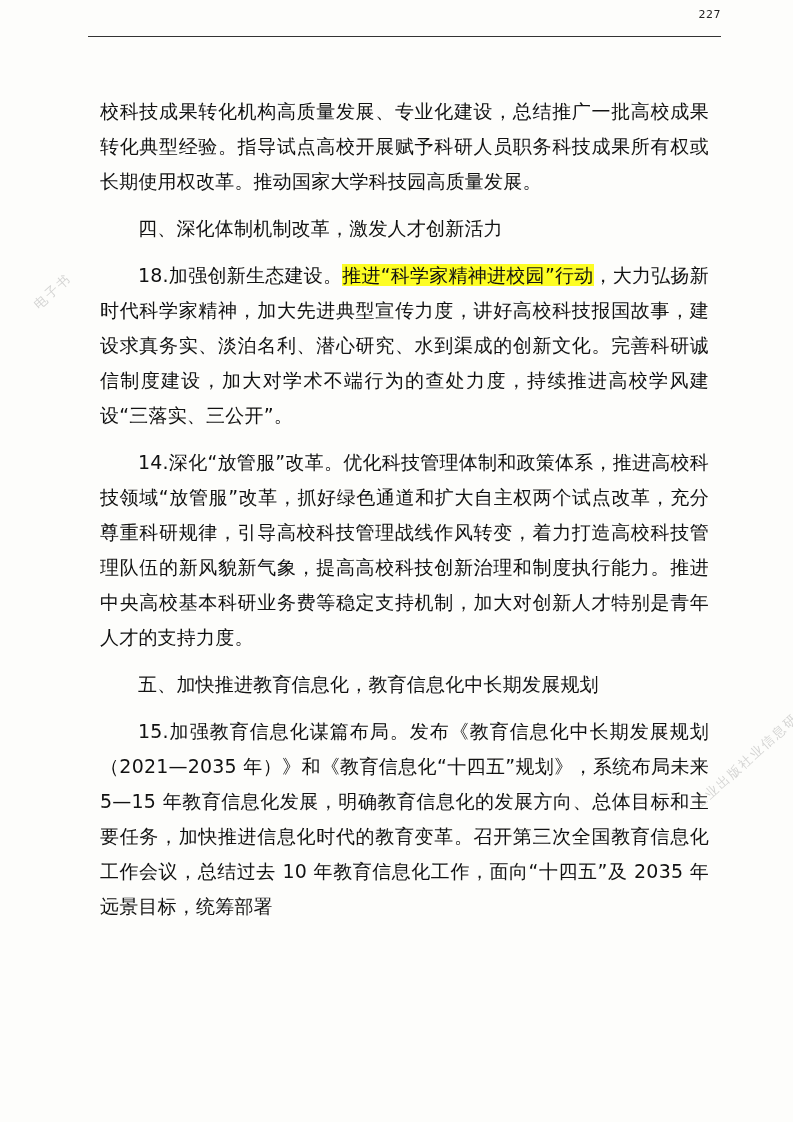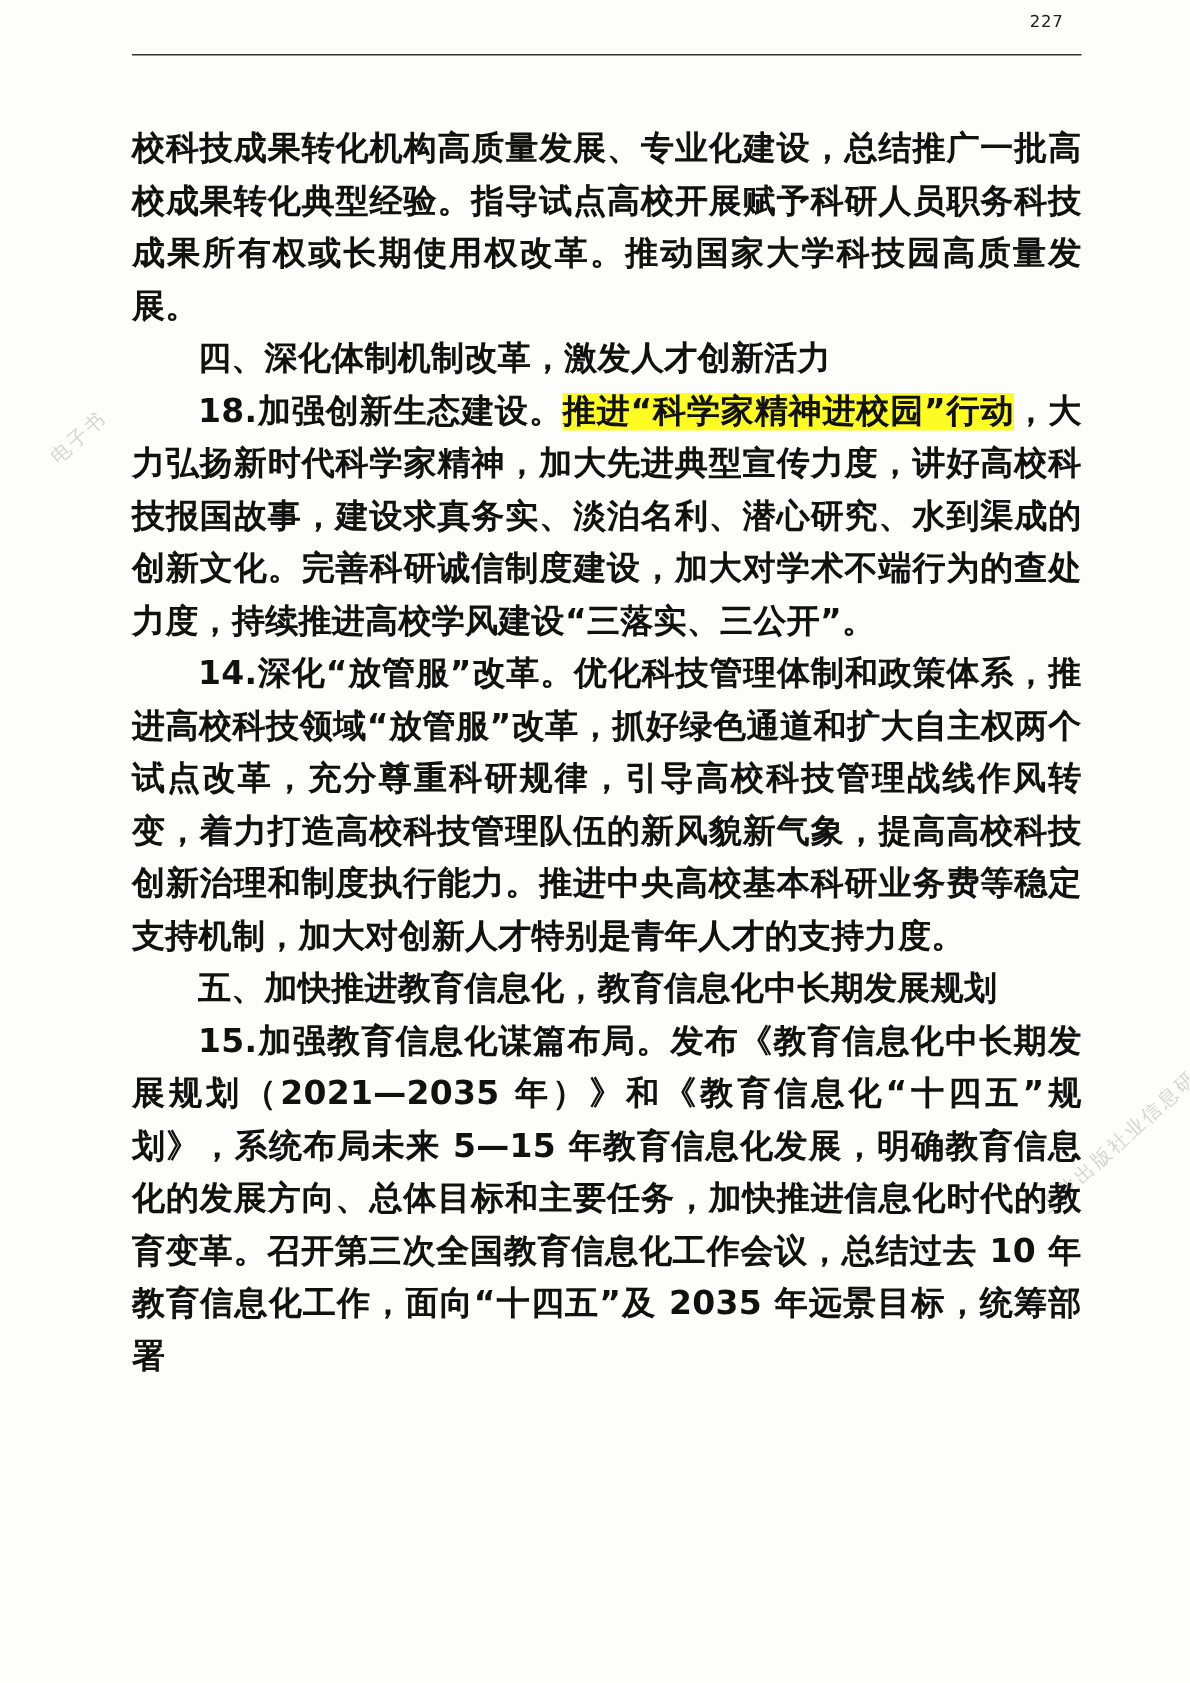--- a/index.html
+++ b/index.html
@@ -16,48 +16,47 @@
     overflow: hidden;
   }
   .page {
     position: absolute;
     inset: 0;
     background: #fdfdfb;
   }
   .page-number {
     position: absolute;
     top: 8px;
-    right: 84px;
+    right: 72px;
     font-size: 11px;
     color: #222;
     letter-spacing: 0.5px;
   }
   .header-rule {
     position: absolute;
     top: 36px;
     left: 88px;
     right: 72px;
     border-top: 1.1px solid #333;
   }
   .content {
     position: absolute;
     top: 82px;
     left: 88px;
     right: 72px;
     bottom: 40px;
   }
   p {
-    margin: 0;
-    font-size: 22px;
+    margin: 12px;
+    font-size: 19px;
     line-height: 35px;
     text-align: justify;
     text-justify: inter-ideograph;
     letter-spacing: 0.2px;
     color: #111;
-    font-weight: bold;
   }
   p.indent {
     text-indent: 2em;
   }
   .hl {
     background: #fdfd24;
   }
   
   .wm {
     position: absolute;

